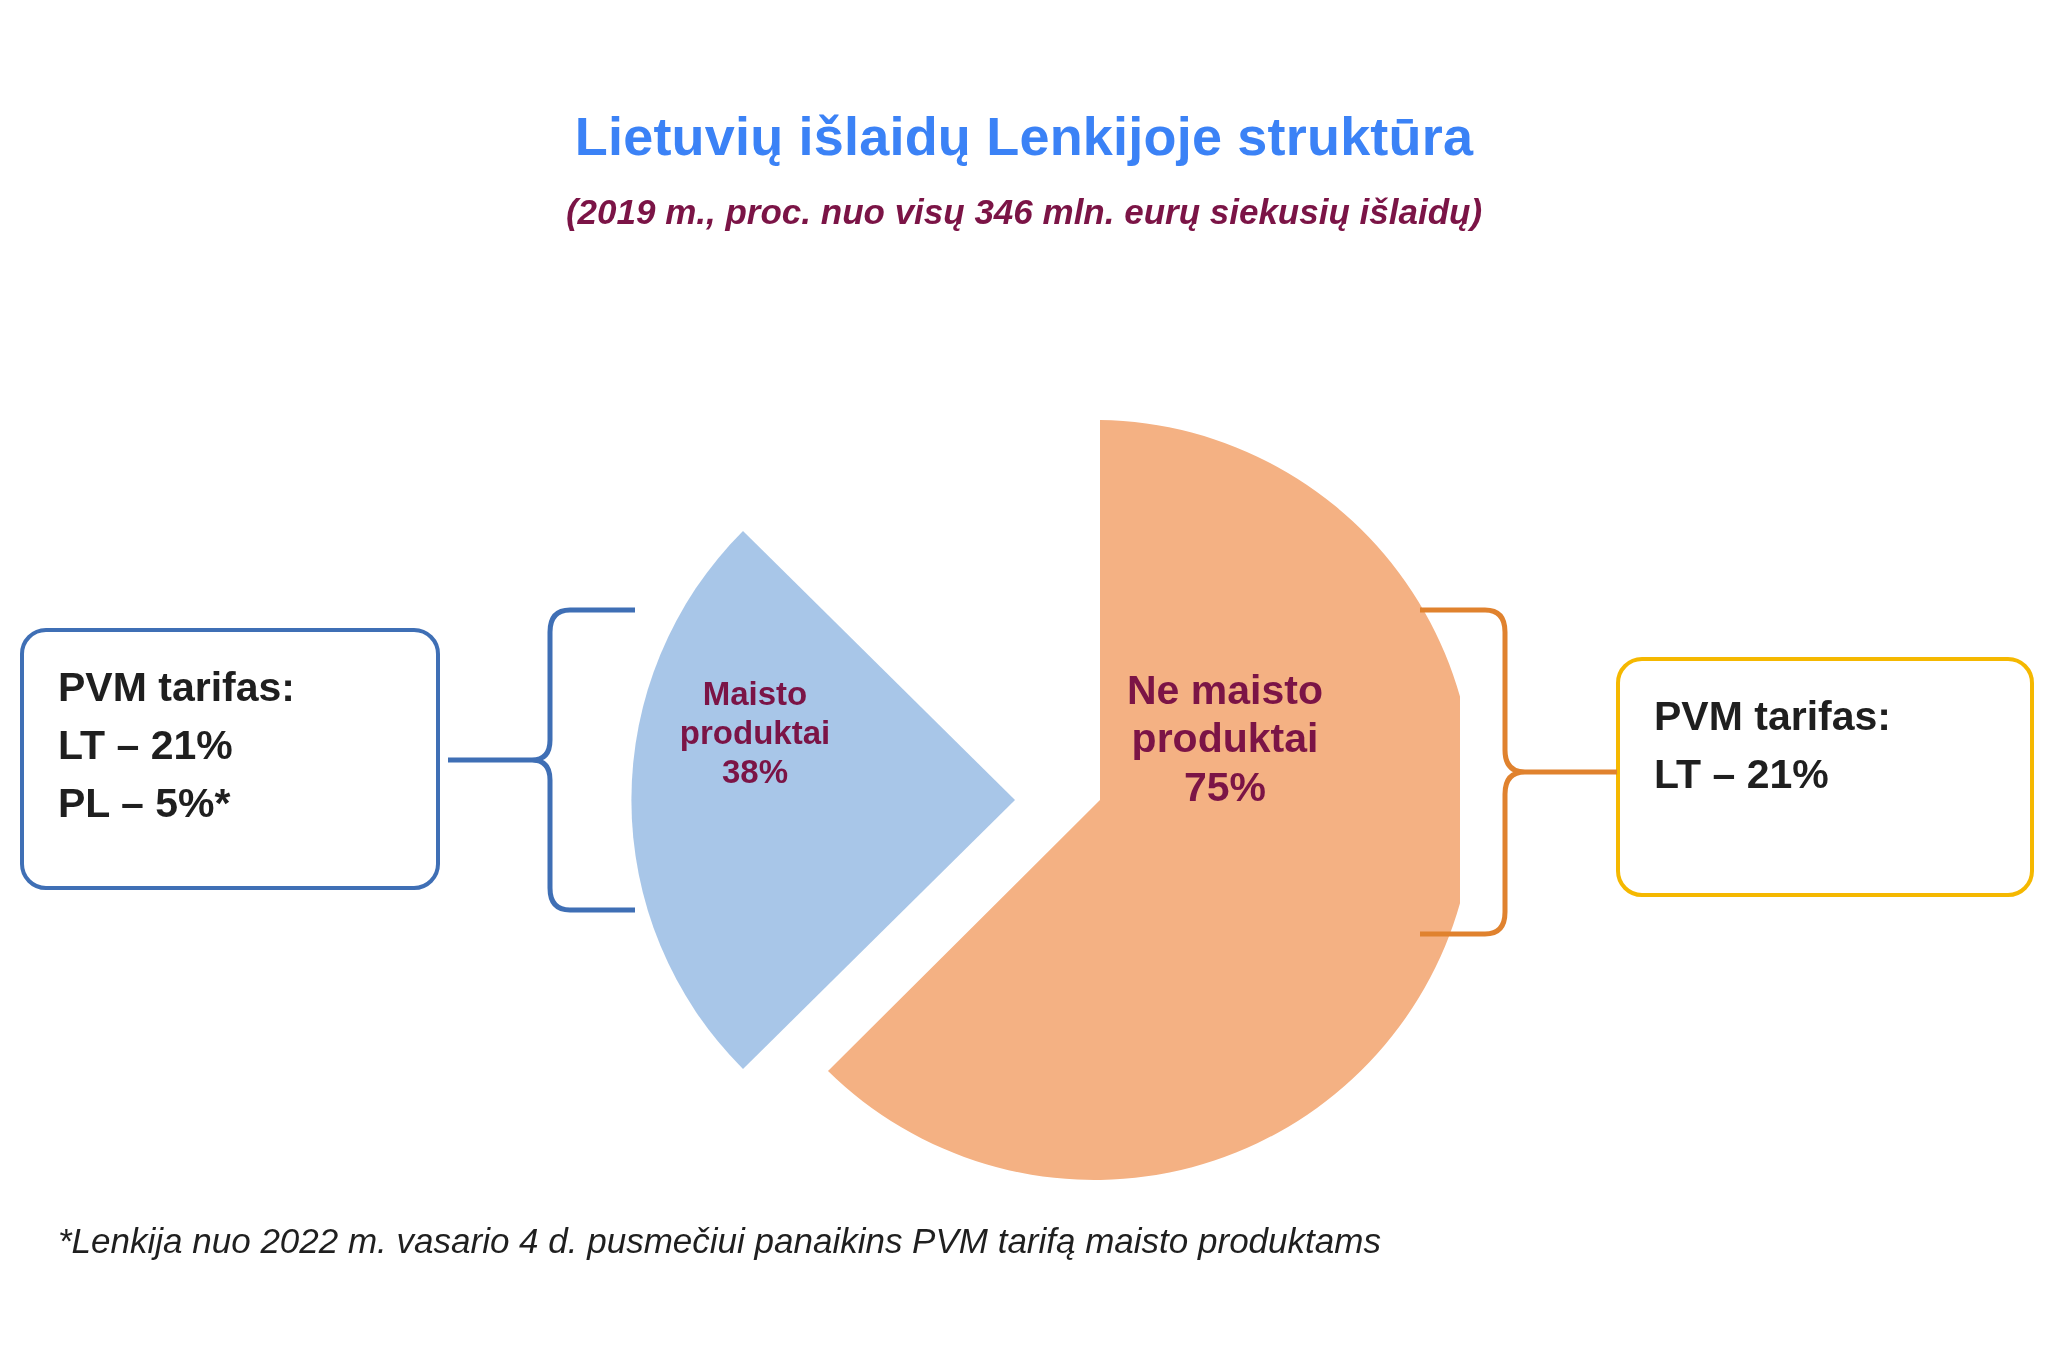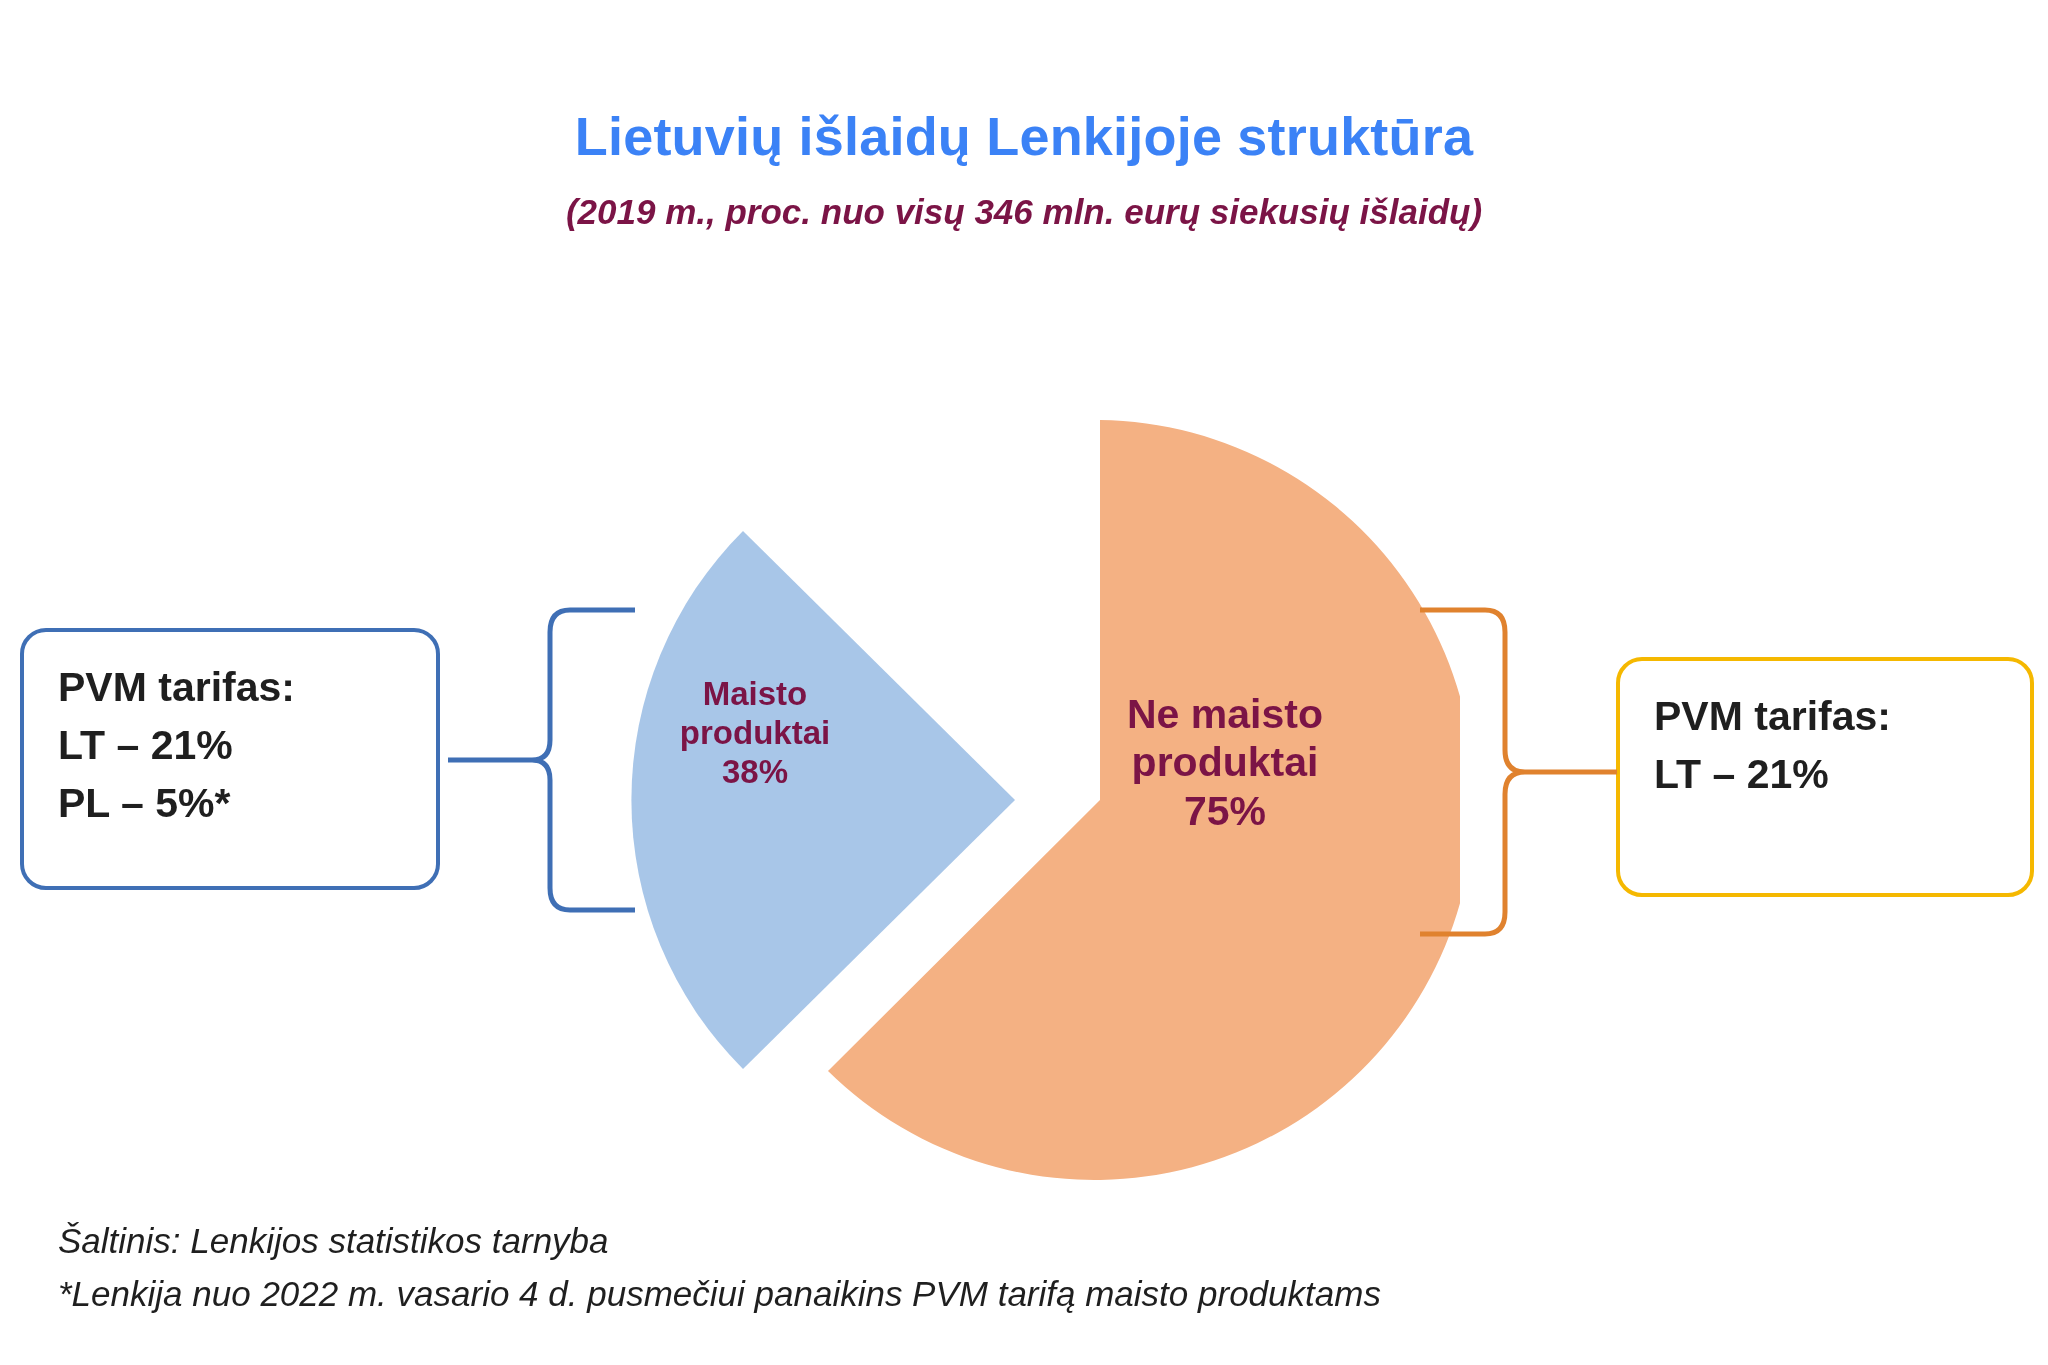--- a/index.html
+++ b/index.html
@@ -63,21 +63,21 @@
   }
   .label-food {
     left: 620px;
     top: 675px;
     width: 270px;
     font-size: 33px;
   }
   .label-food .l1 { color: #7B1446; }
   .label-nonfood {
     left: 1060px;
-    top: 690px;
+    top: 666px;
     width: 330px;
     font-size: 41px;
   }
 
   
   .callout {
     position: absolute;
     border-radius: 26px;
     background: #ffffff;
     padding: 26px 34px;
@@ -164,17 +164,16 @@
     <div class="line">PVM tarifas:</div>
     <div class="line">LT – 21%</div>
   </div>
 
   <svg class="brace" style="left:1405px; top:600px;" width="220" height="360">
     <path d="M 15 10 L 80 10 Q 100 10 100 32 L 100 150 Q 100 172 120 172 Q 100 172 100 194 L 100 312 Q 100 334 80 334 L 15 334" fill="none" stroke="#E0822E" stroke-width="5"></path>
     <path d="M 120 172 L 212 172" fill="none" stroke="#E0822E" stroke-width="5"></path>
   </svg>
 
   <div class="footnotes">
-    <div>Šaltinis: Lenkijos statistikos tarnyba</div>
     <div>*Lenkija nuo 2022 m. vasario 4 d. pusmečiui panaikins PVM tarifą maisto produktams</div>
   </div>
 
 </div>
 
 </body></html>

